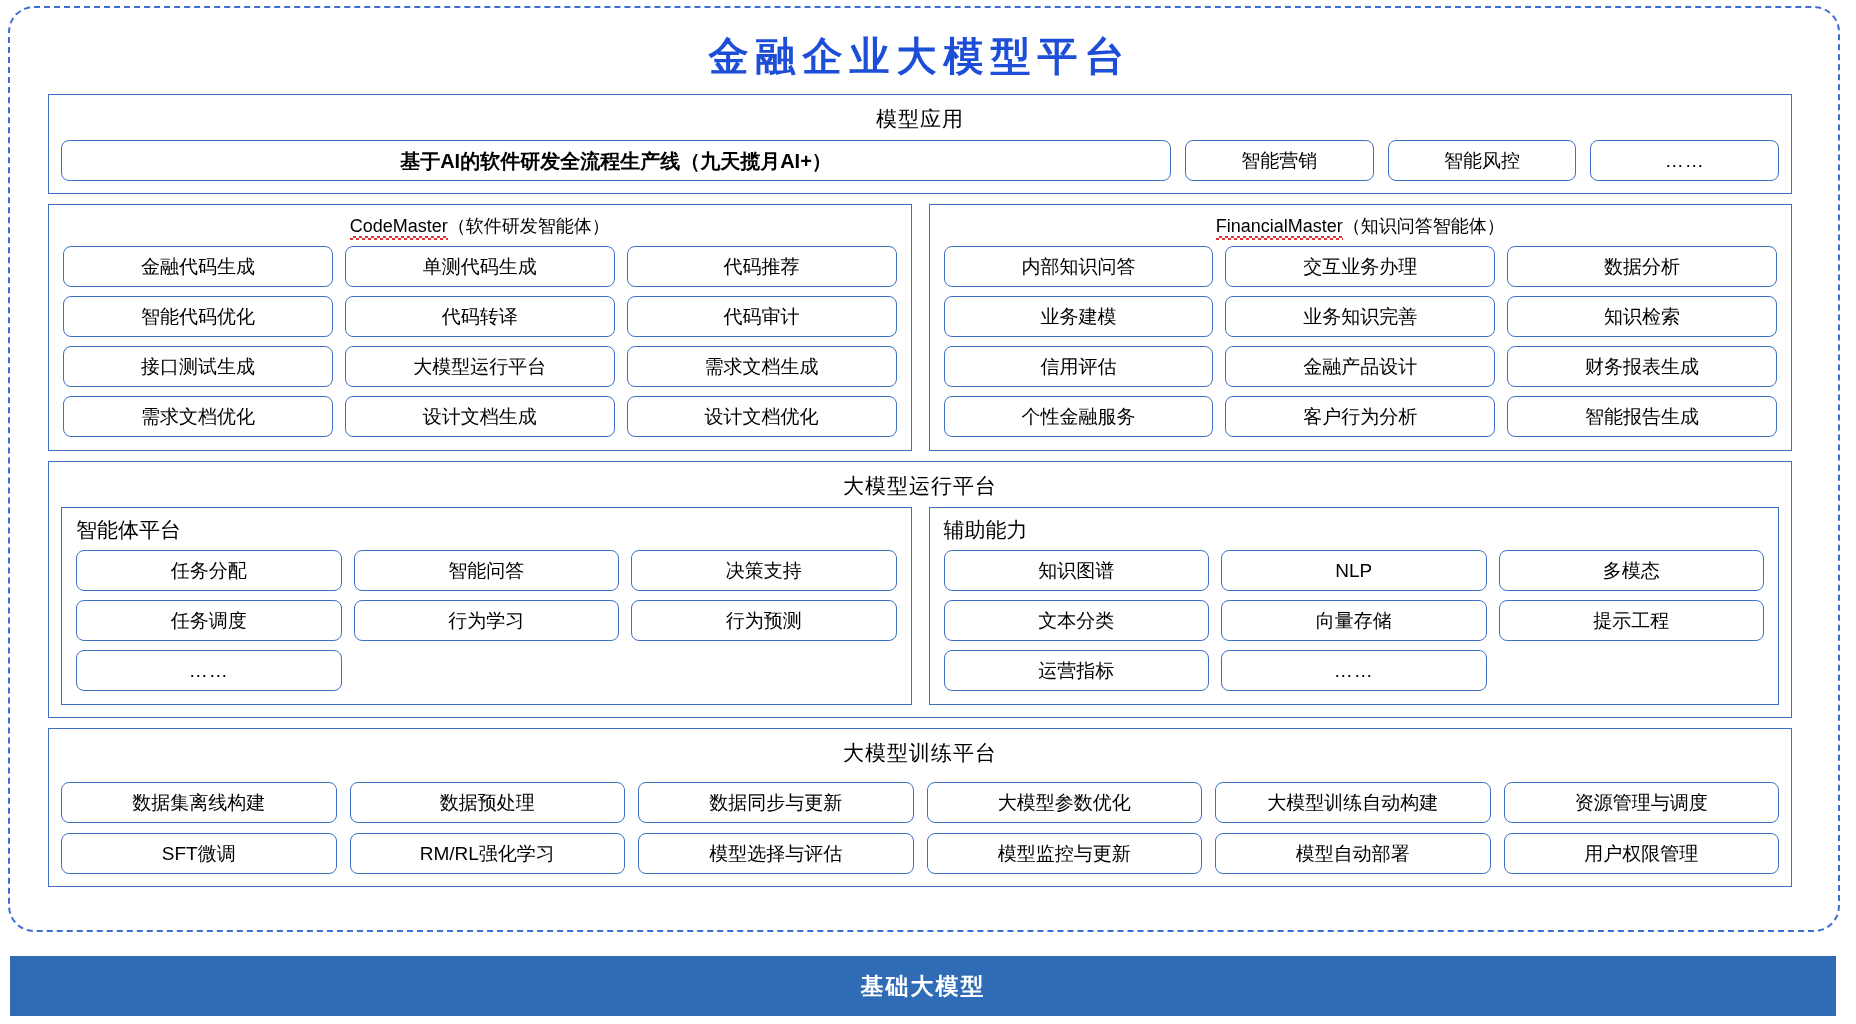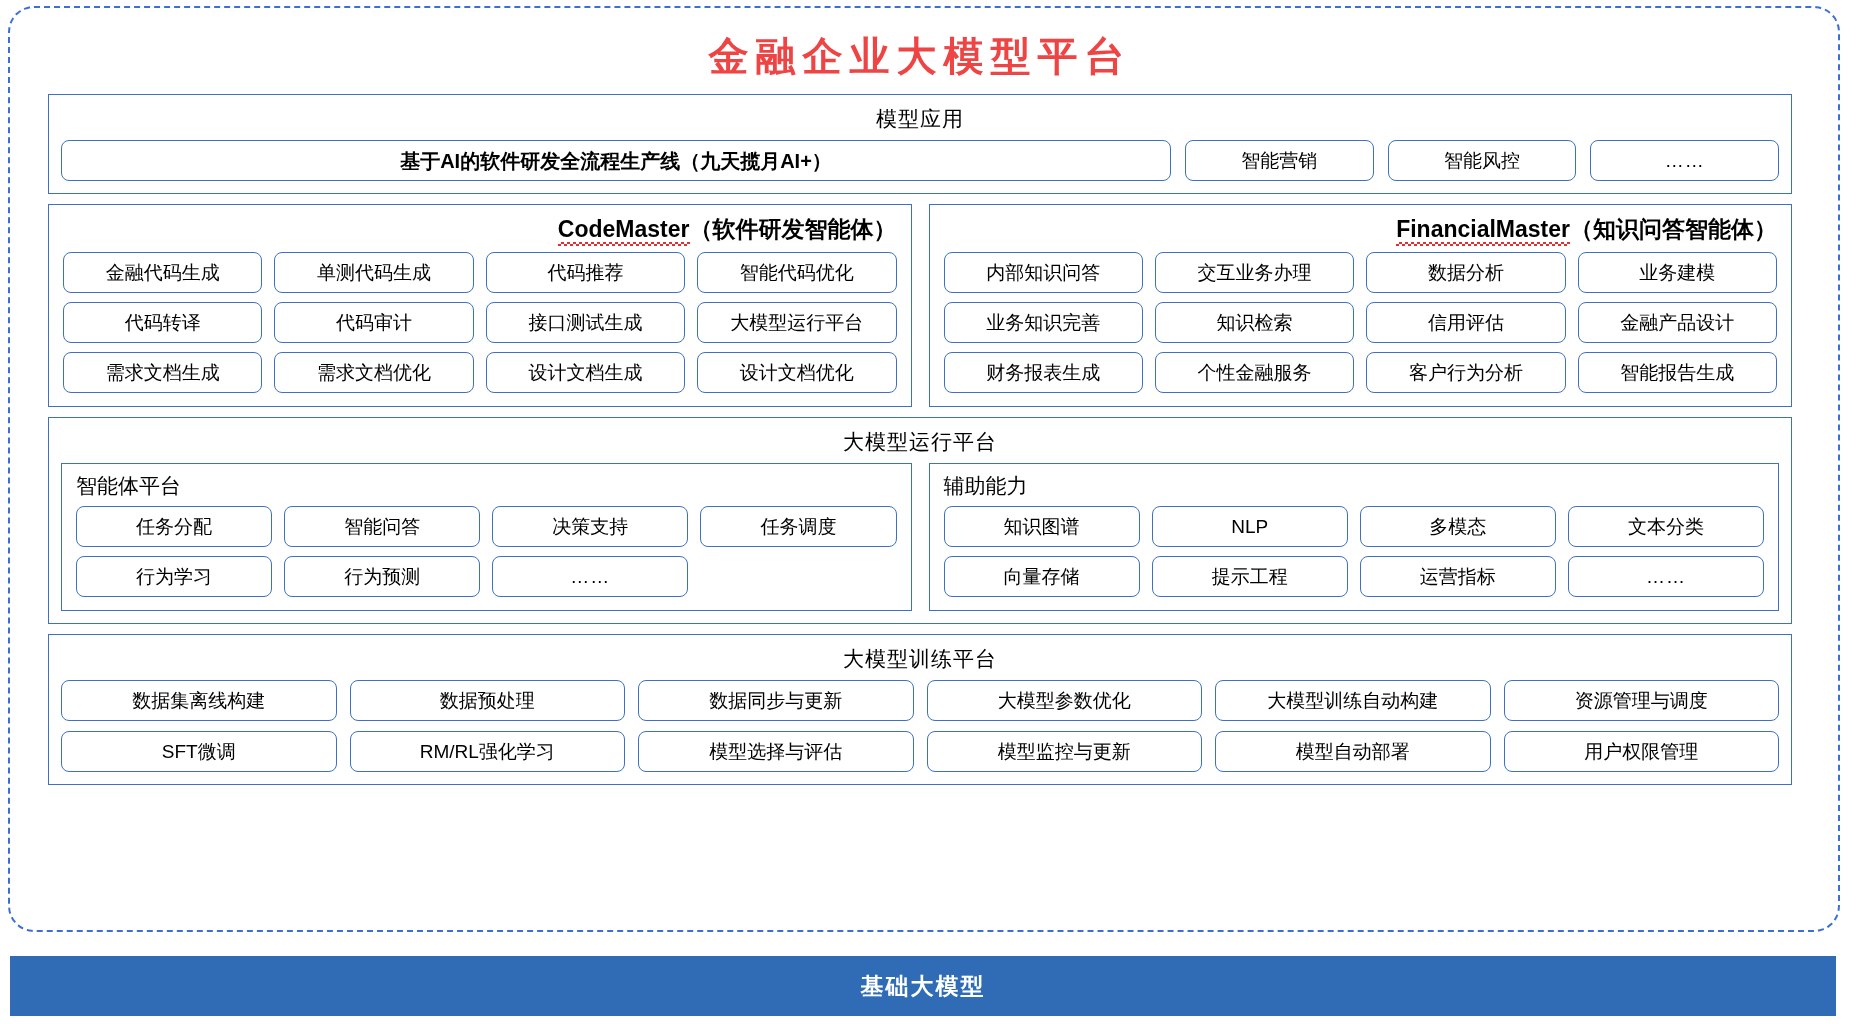--- a/index.html
+++ b/index.html
@@ -46,21 +46,21 @@
 
   
   .main-title {
     text-align: center;
     font-family: "Liberation Serif", "DejaVu Serif", serif;
     font-size: 40px;
     font-weight: 700;
     letter-spacing: 7px;
     line-height: 1.15;
     padding: 8px 0 14px 0;
-    color: #ef4444;
+    color: #1d4ed8;
     white-space: nowrap;
   }
 
   
   .section {
     box-sizing: border-box;
     border: 1.4px solid #3E71C6;
     background: #ffffff;
     padding: 9px 12px 12px 12px;
     margin-bottom: 10px;
@@ -117,23 +117,23 @@
     margin-bottom: 10px;
   }
   .agent-panel {
     box-sizing: border-box;
     flex: 1 1 0;
     border: 1.4px solid #3E71C6;
     background: #ffffff;
     padding: 8px 14px 13px 14px;
   }
   .agent-title {
-    text-align: right;
-    font-size: 23px;
-    font-weight: 700;
+    text-align: center;
+    font-size: 18px;
+    font-weight: 400;
     line-height: 1.2;
     padding: 3px 0 8px 0;
     white-space: nowrap;
   }
   .agent-title .latin {
     position: relative;
     display: inline-block;
   }
   
   .agent-title .latin::after {
@@ -144,21 +144,21 @@
     bottom: -2px;
     height: 4px;
     background-image:
       radial-gradient(circle at 1.5px 3.2px, #E03030 1.3px, transparent 1.6px),
       radial-gradient(circle at 4.5px 0.8px, #E03030 1.3px, transparent 1.6px);
     background-size: 6px 4px;
     background-repeat: repeat-x;
   }
   .grid4 {
     display: grid;
-    grid-template-columns: repeat(4, 1fr);
+    grid-template-columns: repeat(3, 1fr);
     gap: 9px 12px;
   }
 
   
   .sub-row {
     display: flex;
     gap: 17px;
   }
   .sub-panel {
     box-sizing: border-box;
@@ -173,20 +173,21 @@
     line-height: 1.2;
     padding: 2px 0 8px 0;
     white-space: nowrap;
   }
 
   
   .grid6 {
     display: grid;
     grid-template-columns: repeat(6, 1fr);
     gap: 10px 13px;
+    margin-top: 8px;
   }
 
   
   .base-band {
     position: absolute;
     left: 10px;
     top: 956px;
     width: 1826px;
     height: 60px;
     background: #2F6CB5;

